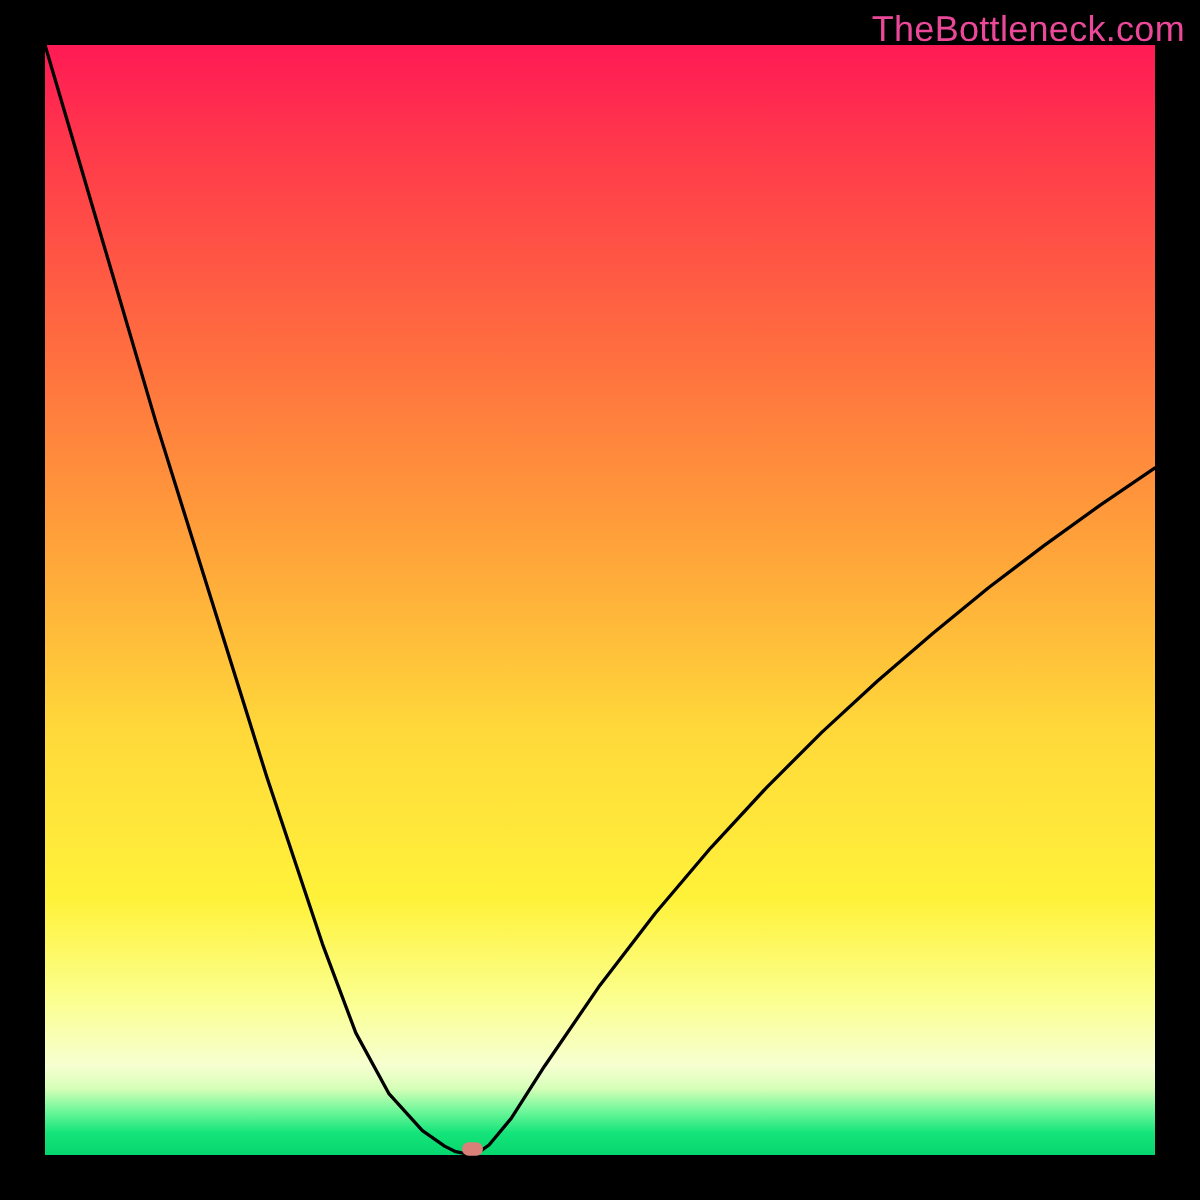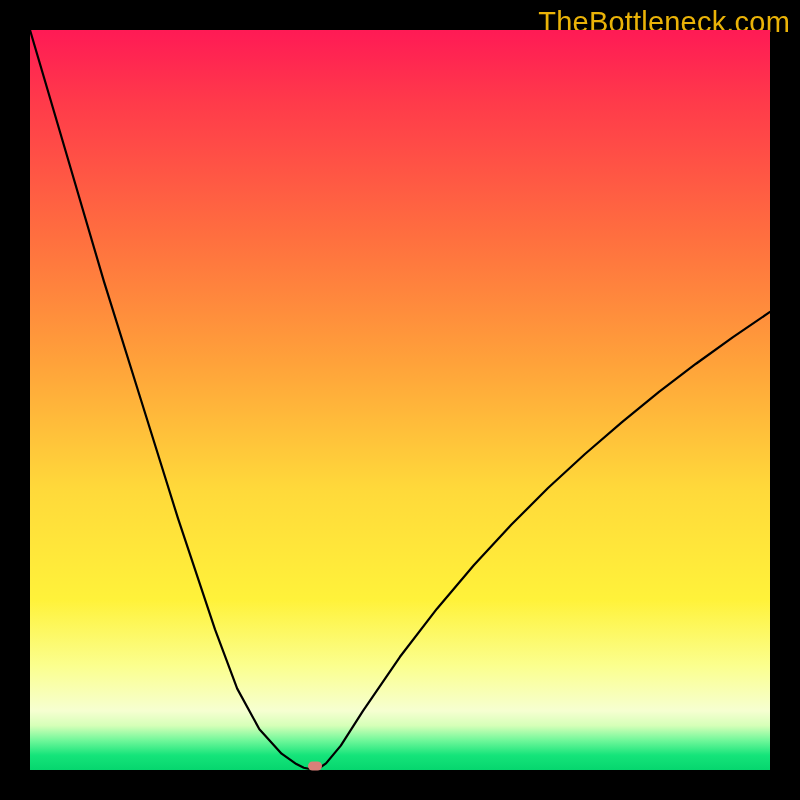--- a/index.html
+++ b/index.html
@@ -37,22 +37,22 @@
       #d6ffb8 94%,
       #70f79a 96%,
       #15e47a 98%,
       #06d66e 100%
     );
   }
   .watermark {
     position: absolute;
     top: 6px;
     right: 10px;
-    color: #eab308;
-    font-size: 29px;
+    color: #ec4899;
+    font-size: 24px;
     font-weight: 500;
     letter-spacing: 0.2px;
     user-select: none;
   }
   .curve-svg {
     position: absolute;
     left: 0;
     top: 0;
     width: 740px;
     height: 740px;

